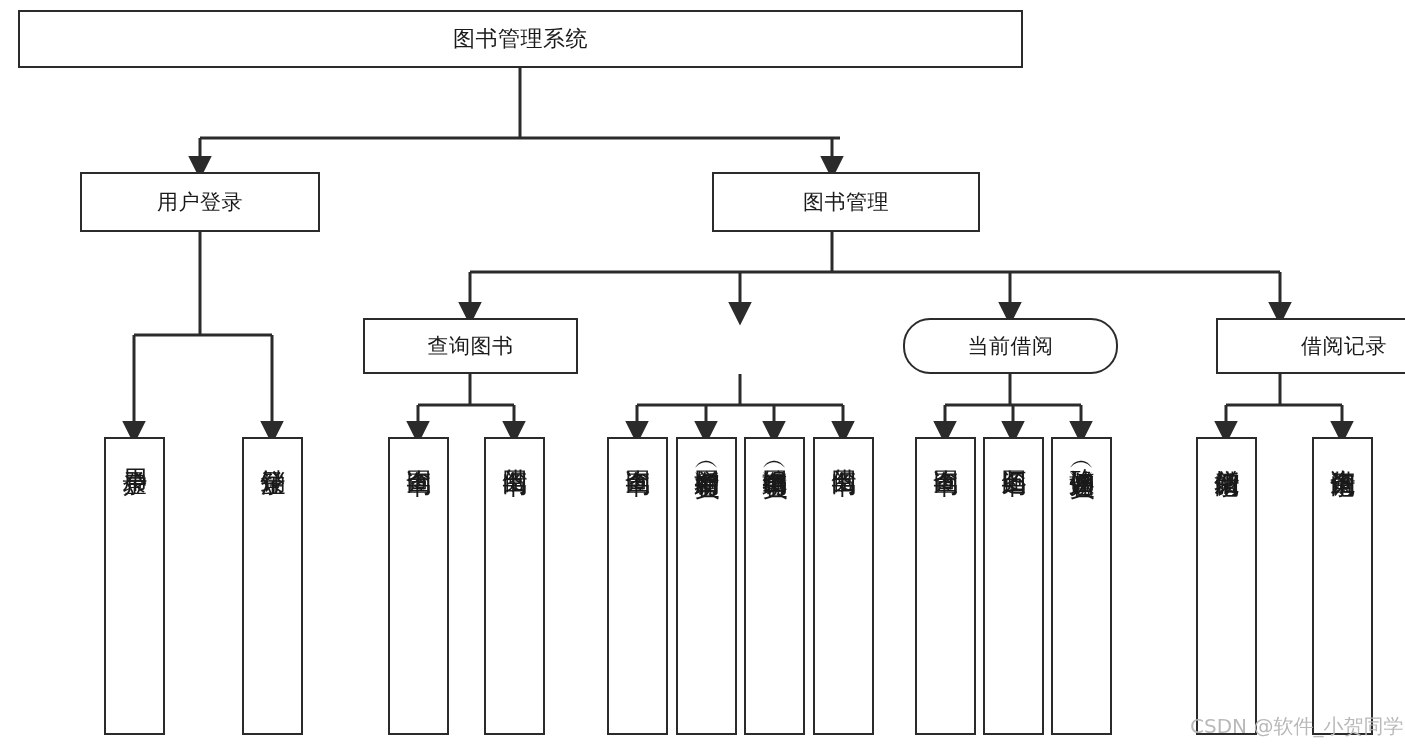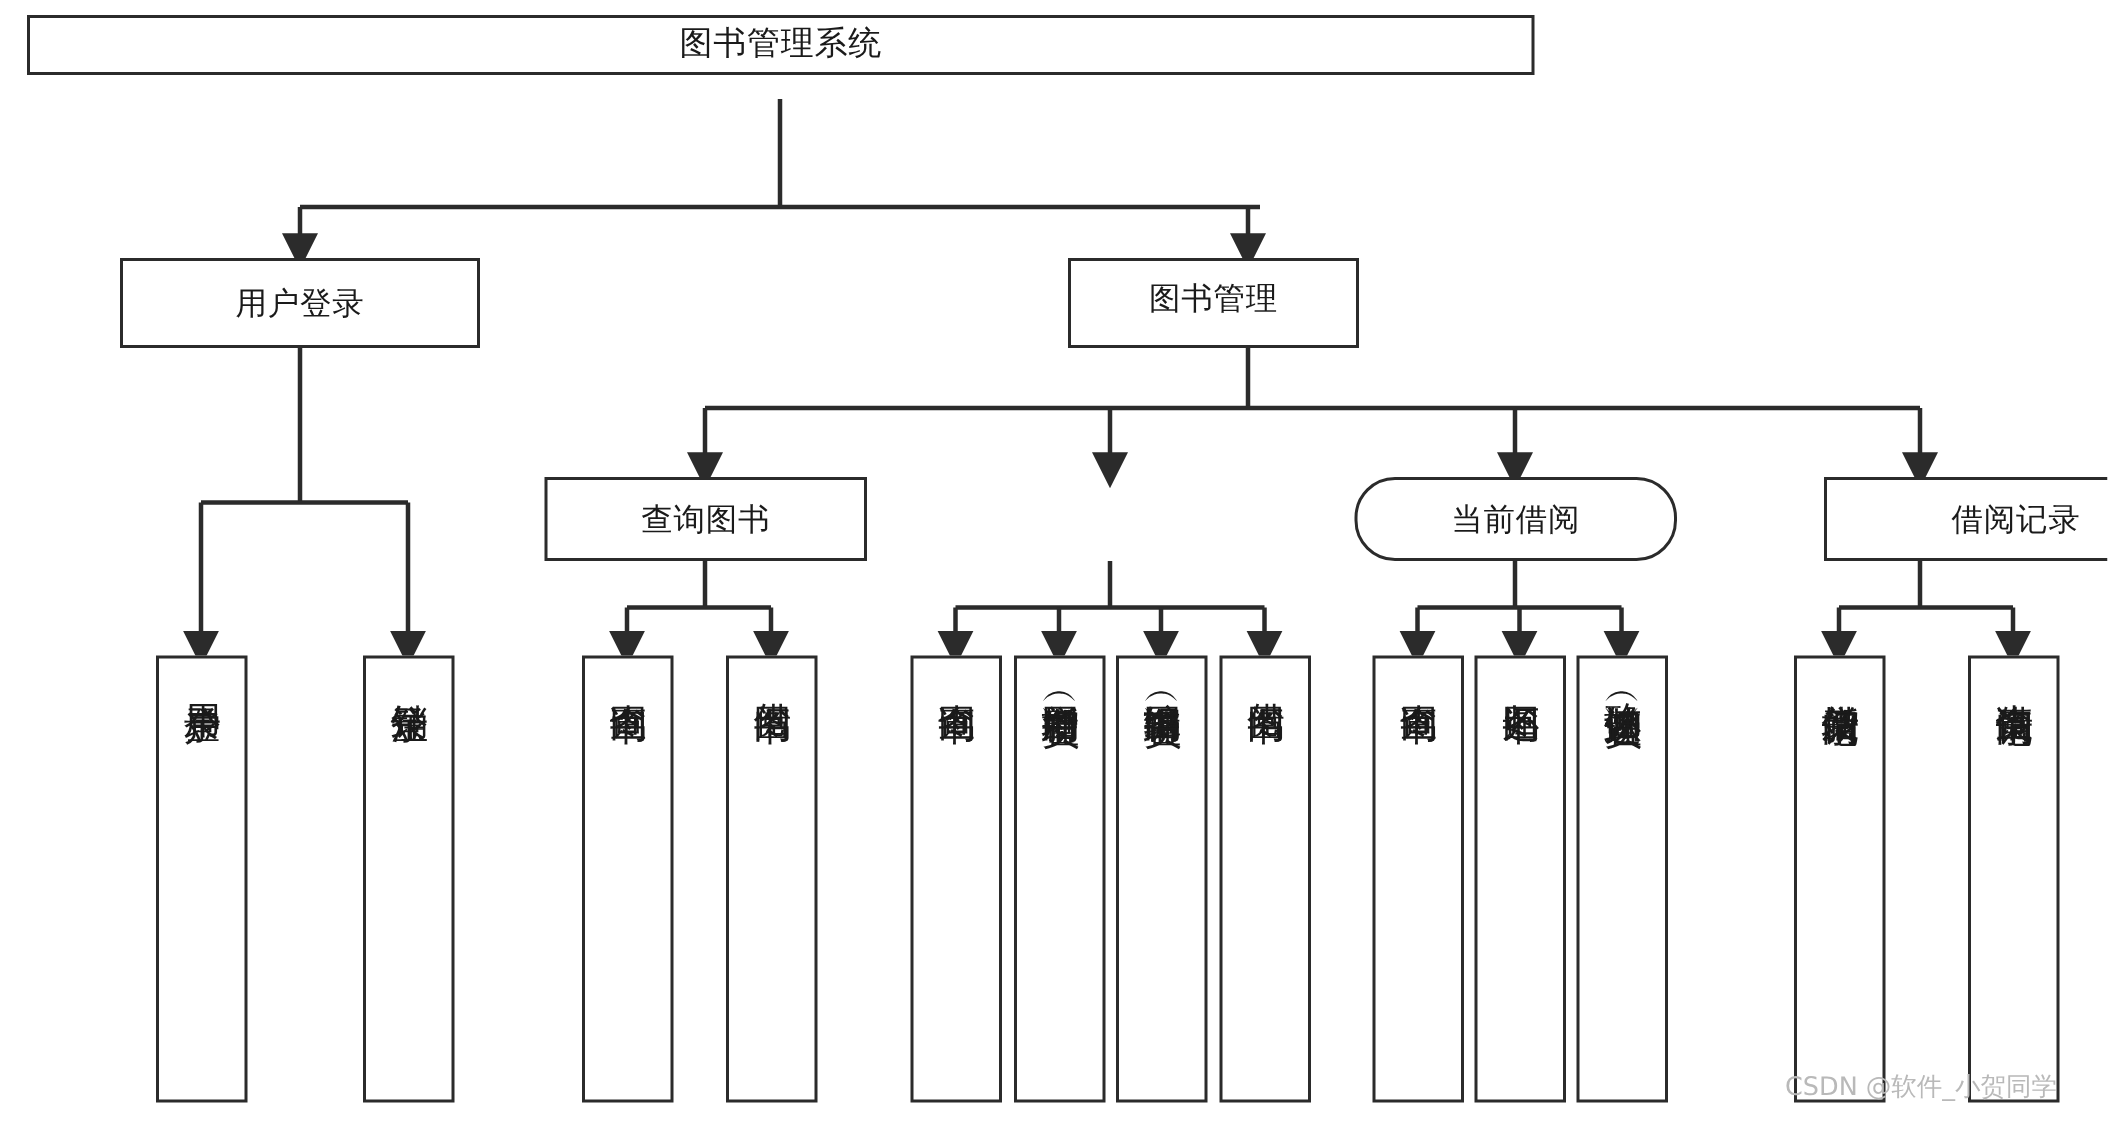--- a/index.html
+++ b/index.html
@@ -50,21 +50,21 @@
     font-size:25px;
     line-height:1.04;
     letter-spacing:1px;
     white-space:nowrap;
     transform:none;
   }
   #watermark{
     position:absolute;
     left:1190px;
     top:713px;
-    font-size:17px;
+    font-size:20px;
     color:#b9b9b9;
     white-space:nowrap;
     z-index:5;
     font-family:"DejaVu Sans","Liberation Sans",sans-serif;
   }
 </style>
 </head>
 <body>
 
 <div id="canvas">
@@ -113,29 +113,29 @@
       <path d="M1081,405 L1081,425" marker-end="url(#arrow)"></path>
 
       <path d="M1280,374 L1280,405"></path>
       <path d="M1226,405 L1342,405"></path>
       <path d="M1226,405 L1226,425" marker-end="url(#arrow)"></path>
       <path d="M1342,405 L1342,425" marker-end="url(#arrow)"></path>
 
     </g>
   </svg>
 
-  <div class="node root" style="left:18px;top:10px;width:1005px;height:40px;">
+  <div class="node root" style="left:18px;top:10px;width:1005px;height:58px;">
     <span class="label">图书管理系统</span>
   </div>
 
   <div class="node" style="left:80px;top:172px;width:240px;height:60px;">
     <span class="label">用户登录</span>
   </div>
 
-  <div class="node" style="left:712px;top:172px;width:194px;height:60px;font-family:Liberation Mono, monospace;">
+  <div class="node" style="left:712px;top:172px;width:268px;height:60px;">
     <span class="label">图书管理</span>
   </div>
 
   <div class="node" style="left:363px;top:318px;width:215px;height:56px;">
     <span class="label">查询图书</span>
   </div>
 
 
   <div class="node" style="left:903px;top:318px;width:215px;height:56px;border-radius:27px;">
     <span class="label">当前借阅</span>

